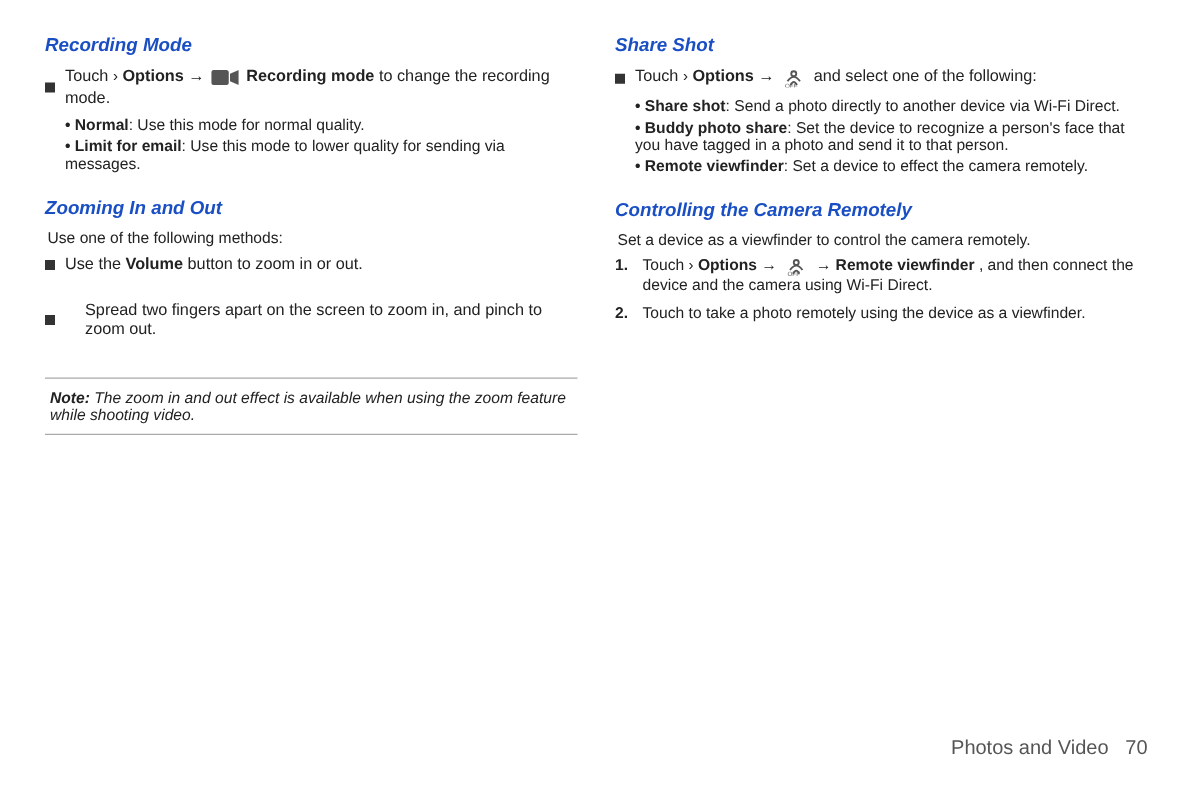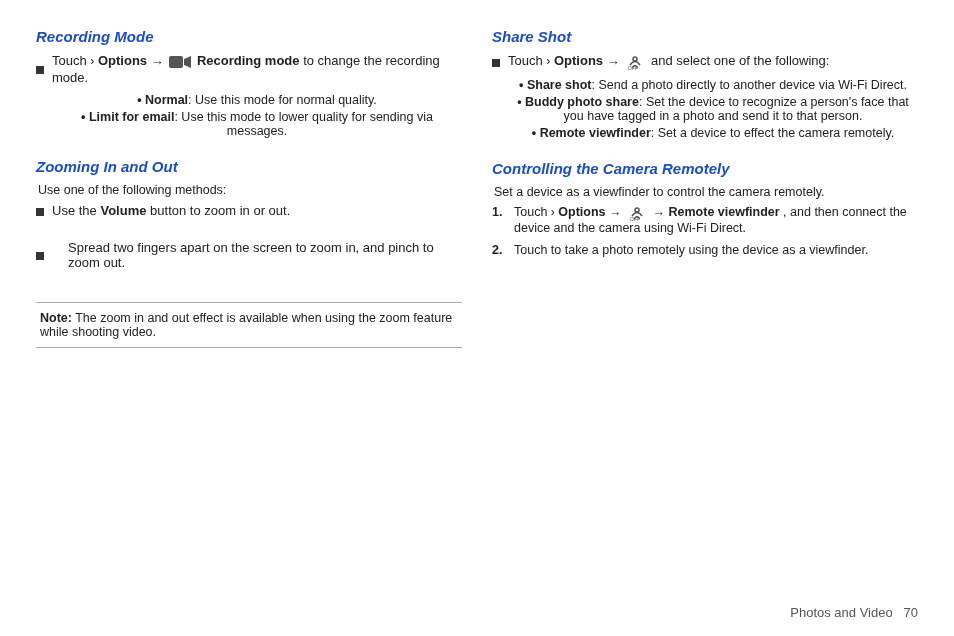--- a/index.html
+++ b/index.html
@@ -49,36 +49,36 @@
       height: 8px;
       background: #333;
       margin-top: 3px;
       margin-right: 8px;
       flex-shrink: 0;
     }
     .sub-bullet-list {
       list-style: none;
       padding: 0;
       margin: 4px 0 4px 16px;
-      text-align: center;
     }
     .sub-bullet-list li {
       margin-bottom: 3px;
       font-size: 12.5px;
     }
     .sub-bullet-list li::before {
       content: "• ";
       font-weight: bold;
     }
     .note-box {
       border-top: 1px solid #aaa;
       border-bottom: 1px solid #aaa;
       padding: 8px 4px;
       margin: 10px 0;
       font-size: 12.5px;
+      font-style: italic;
     }
     .section-gap {
       margin-bottom: 16px;
     }
     .zooming-section {
       margin-bottom: 14px;
     }
     .zooming-text {
       font-size: 12.5px;
       margin-bottom: 6px;
@@ -97,23 +97,23 @@
       font-size: 12.5px;
     }
     .ordered-num {
       font-weight: bold;
       margin-right: 8px;
       flex-shrink: 0;
       min-width: 14px;
     }
     .footer {
       position: absolute;
-      bottom: 16px;
+      bottom: 28px;
       right: 36px;
-      font-size: 13px;
+      font-size: 16px;
       color: #555;
     }
     .arrow {
       font-size: 12px;
       color: #222;
     }
     b { font-weight: bold; }
   </style>
 </head>
 <body>

